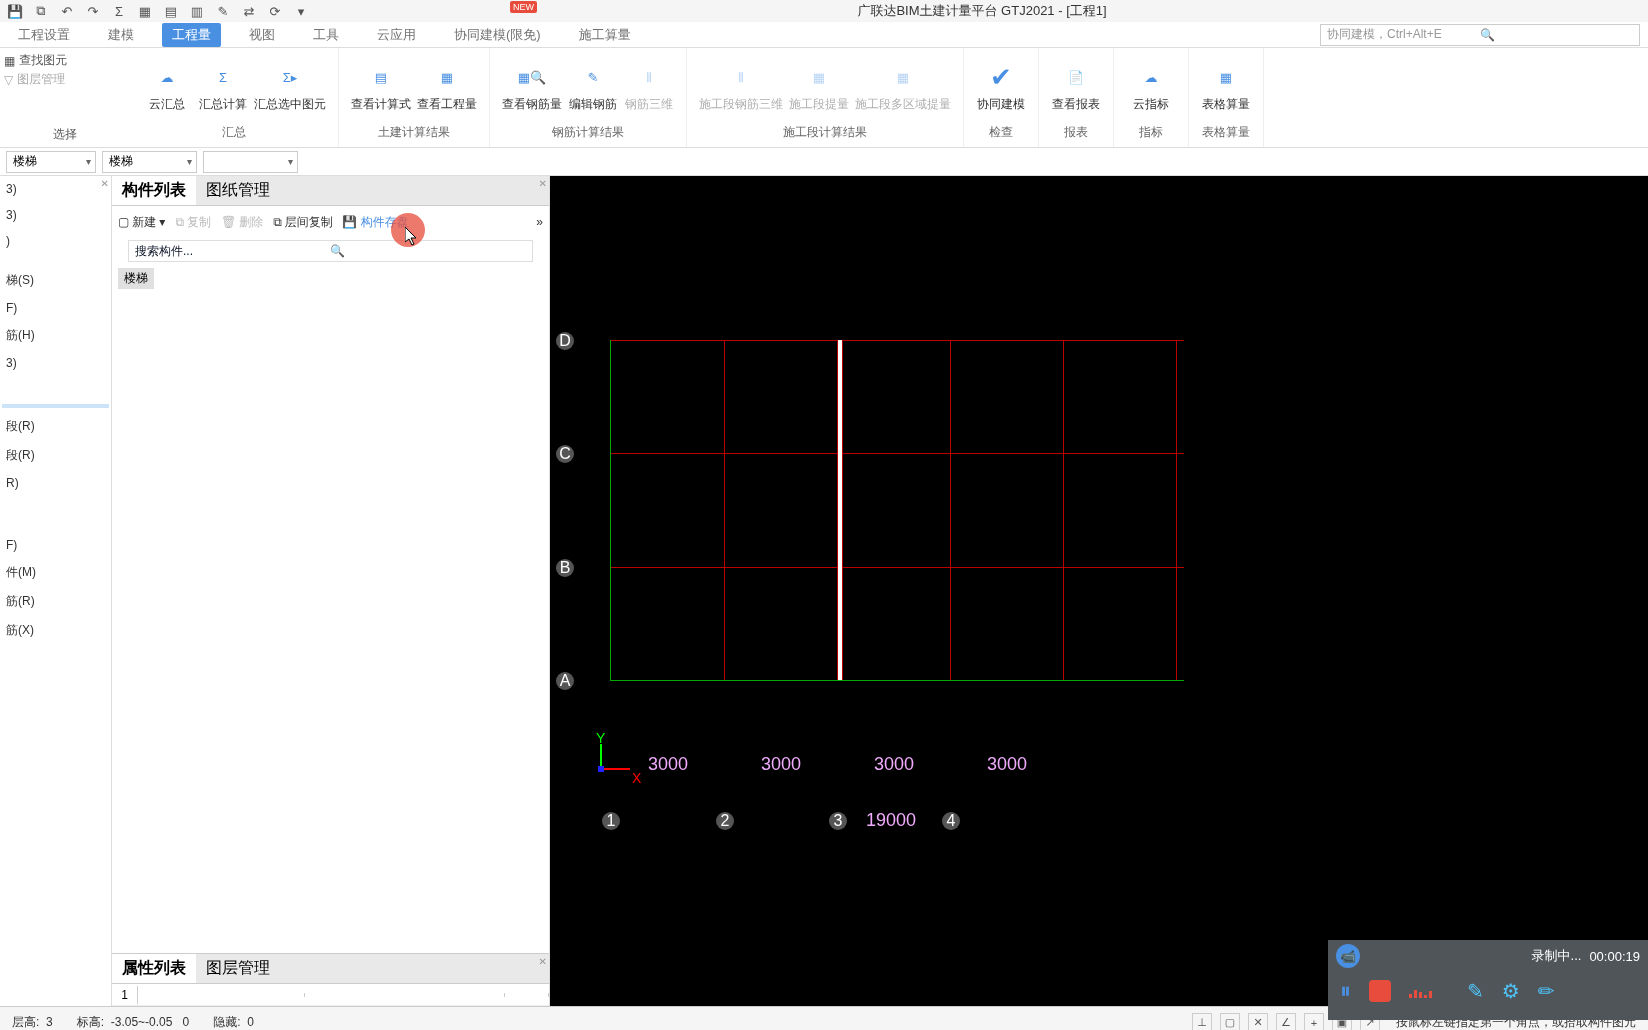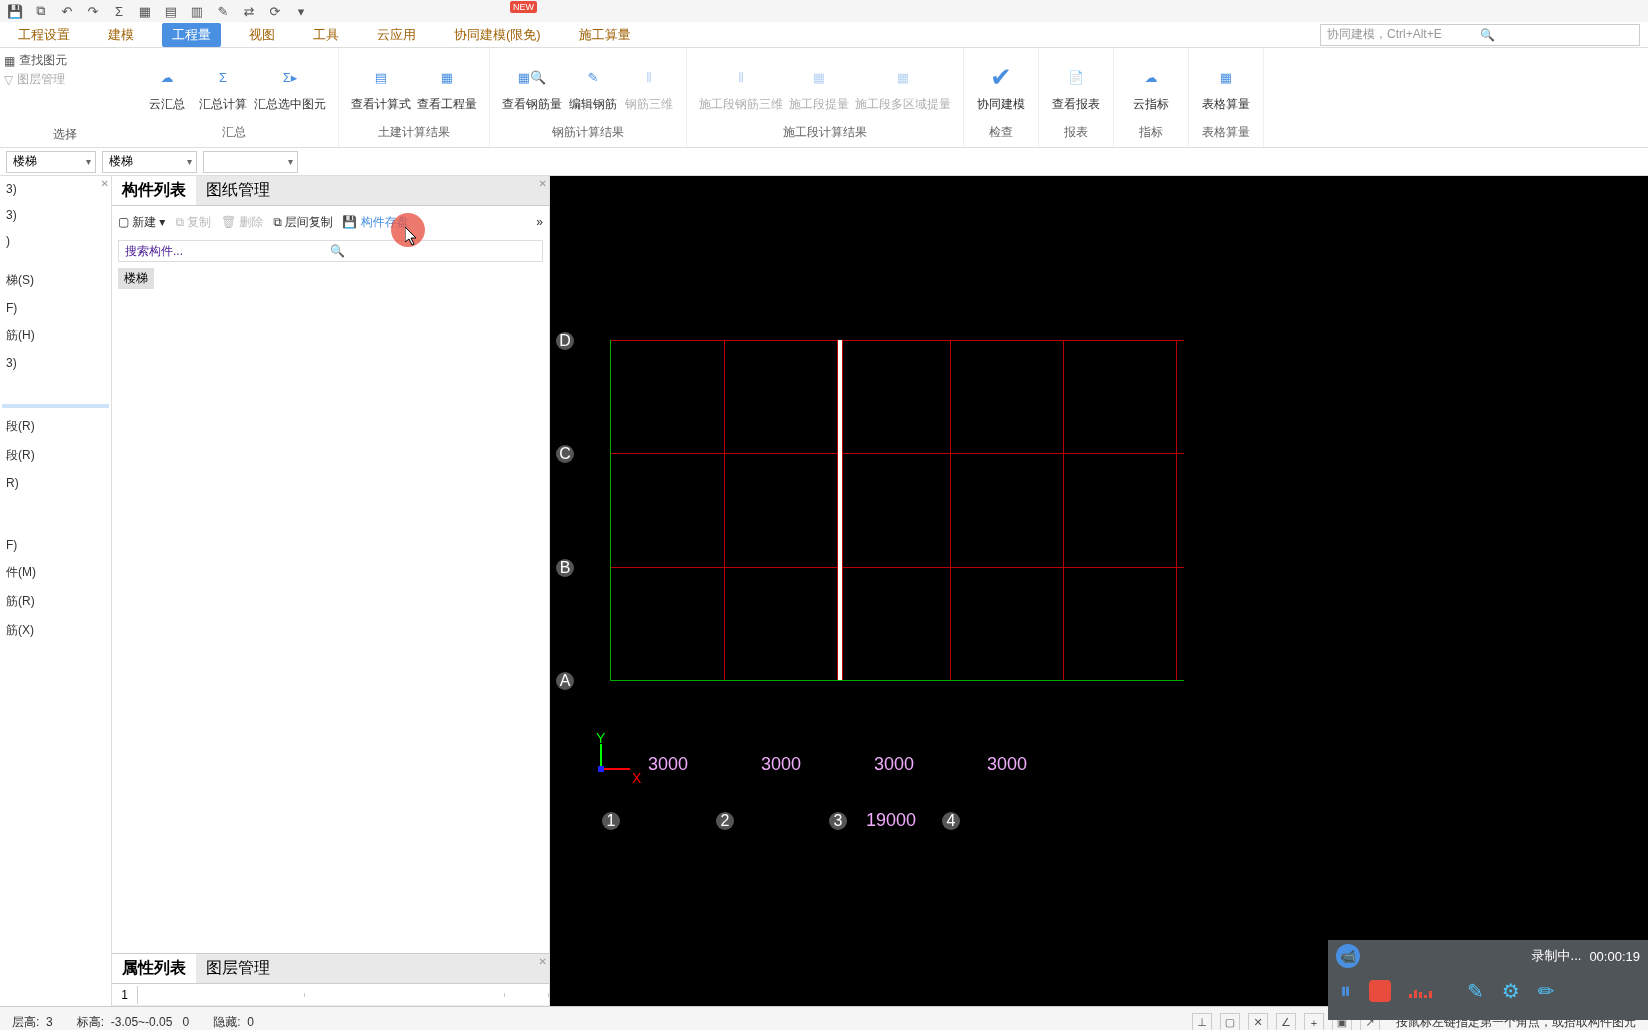--- a/index.html
+++ b/index.html
@@ -5,21 +5,21 @@
 * { margin: 0; padding: 0; box-sizing: border-box; font-family: "Microsoft YaHei", sans-serif; }
 body { width: 1648px; height: 1030px; background: #fff; overflow: hidden; position: relative; font-size: 13px; }
 
 .titlebar { height: 22px; display: flex; align-items: center; background: #f5f5f5; }
 .qat { display: flex; gap: 8px; padding: 0 6px; align-items: center; }
 .qat-icon { width: 18px; height: 18px; color: #555; display:flex; align-items:center; justify-content:center; }
 .app-title { flex: 1; text-align: center; font-size: 13px; color: #333; }
 .new-badge { background: #e74c3c; color: #fff; font-size: 9px; padding: 1px 3px; border-radius: 2px; margin-left: 4px; }
 
 .menubar { height: 26px; display: flex; align-items: center; background: #fff; border-bottom: 1px solid #ddd; padding-left: 8px; gap: 18px; }
-.menu-item { font-size: 13px; color: #a16207; padding: 3px 10px; cursor: pointer; }
+.menu-item { font-size: 13px; color: #737373; padding: 3px 10px; cursor: pointer; }
 .menu-item.active { background: #4a90e2; color: #fff; border-radius: 2px; }
 .search-box { margin-left: auto; margin-right: 8px; height: 22px; width: 320px; border: 1px solid #ccc; padding: 0 6px; font-size: 12px; color: #999; display:flex; align-items:center; }
 .search-box span { flex:1; }
 
 .ribbon { height: 100px; display: flex; background: #fff; border-bottom: 1px solid #ddd; }
 .ribbon-left { width: 130px; display: flex; flex-direction: column; padding: 4px; gap: 2px; }
 .ribbon-left-item { font-size: 12px; color: #555; display:flex; align-items:center; gap:4px; }
 .ribbon-left-item.dim { color: #aaa; }
 .ribbon-group { display: flex; flex-direction: column; align-items: center; border-right: 1px solid #eee; padding: 4px 0; }
 .ribbon-btns { display: flex; gap: 6px; flex: 1; align-items:center; padding: 0 12px; }
@@ -40,21 +40,21 @@
 .left-item { padding: 2px 4px; }
 
 .mid-panel { width: 438px; display: flex; flex-direction: column; border-right: 1px solid #ddd; }
 .panel-close { position:absolute; right:2px; top:2px; font-size:10px; color:#999; cursor:pointer; }
 .tabs { display: flex; background: #e9e9e9; border-bottom: 1px solid #ccc; position:relative; }
 .tab { padding: 4px 10px; font-size: 16px; cursor:pointer; }
 .tab.active { background: #fff; font-weight: bold; }
 .comp-toolbar { display: flex; align-items: center; gap: 10px; padding: 4px 6px; height: 32px; position:relative; }
 .comp-btn { font-size: 12px; color: #333; display:flex; align-items:center; gap:3px; cursor:pointer; }
 .comp-btn.dim { color: #bbb; }
-.comp-search { margin: 2px 6px; height: 22px; border: 1px solid #ddd; padding: 0 6px; font-size: 12px; color:#4c1d95; display:flex; align-items:center; }
+.comp-search { margin: 2px 16px; height: 22px; border: 1px solid #ddd; padding: 0 6px; font-size: 12px; color:#0f172a; display:flex; align-items:center; }
 .comp-search span { flex:1; }
 .comp-body { flex:1; padding: 4px 6px; font-size:12px; border-bottom:1px solid #ccc; min-height:120px; }
 .comp-item { display:inline-block; background:#e0e0e0; padding:2px 6px; }
 
 .prop-section { display:flex; flex-direction:column; position:relative; }
 .prop-header { display:flex; border-bottom:1px solid #ccc; border-top:1px solid #ccc; background:#f7f7f7; }
 .prop-row { display:flex; border-bottom:1px solid #eee; height:22px; align-items:center; }
 .prop-cell { border-right:1px solid #ccc; padding:2px 6px; font-size:12px; text-align:center; }
 .pc-num { width:26px; }
 .pc-name { flex:1; }
@@ -101,20 +101,21 @@
     <span class="qat-icon">Σ</span>
     <span class="qat-icon">▦</span>
     <span class="qat-icon">▤</span>
     <span class="qat-icon">▥</span>
     <span class="qat-icon">✎</span>
     <span class="qat-icon">⇄</span>
     <span class="qat-icon">⟳</span>
     <span class="qat-icon">▾</span>
   </div>
   <span class="new-badge" style="position:absolute; left:506px; top:1px;">NEW</span>
+  <div class="app-title">广联达BIM土建计量平台 GTJ2021 - [工程1]</div>
 </div>
 
 <div class="menubar">
   <span class="menu-item">工程设置</span>
   <span class="menu-item">建模</span>
   <span class="menu-item active">工程量</span>
   <span class="menu-item">视图</span>
   <span class="menu-item">工具</span>
   <span class="menu-item">云应用</span>
   <span class="menu-item">协同建模(限免)</span>

